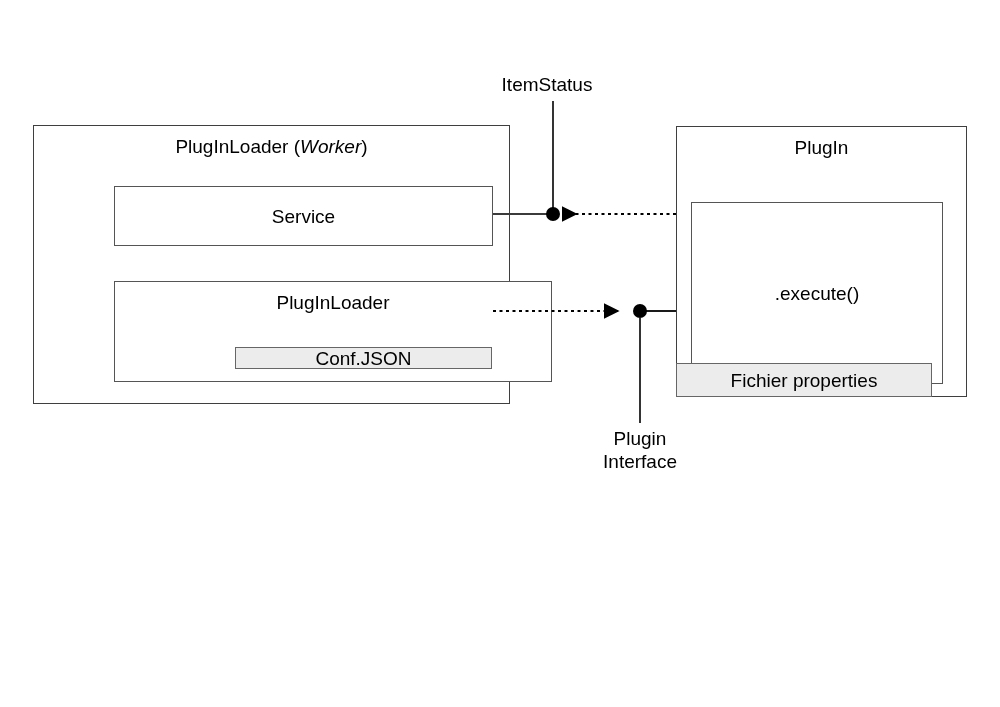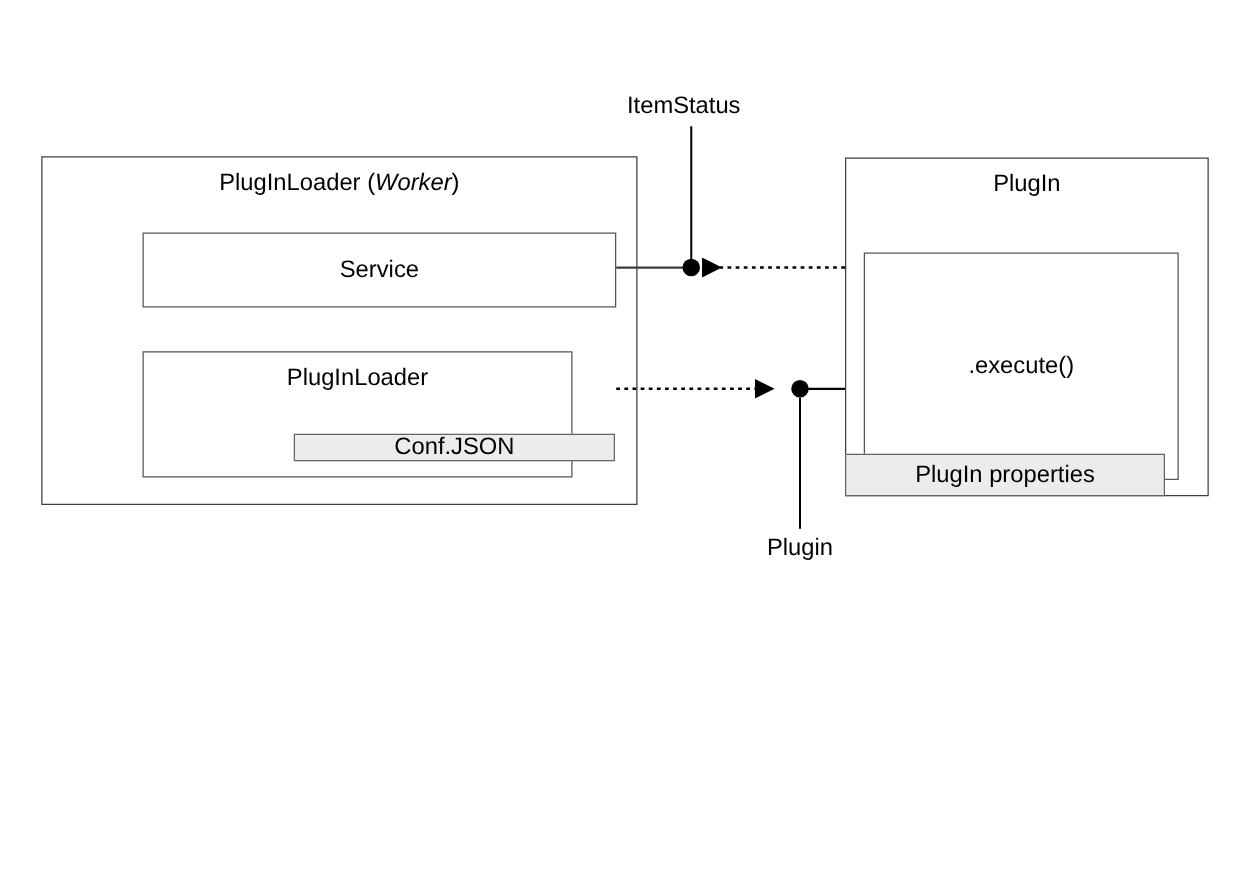--- a/index.html
+++ b/index.html
@@ -98,38 +98,38 @@
   <div class="box box-outer" style="left:33px; top:125px; width:477px; height:279px;">
     <div class="box-title">
       <span>PlugInLoader (</span><span class="ital">Worker</span><span>)</span>
     </div>
   </div>
 
   <div class="box box-inner" style="left:114px; top:186px; width:379px; height:60px;">
     <div class="box-centered-label">Service</div>
   </div>
 
-  <div class="box box-inner" style="left:114px; top:281px; width:344px; height:101px;">
+  <div class="box box-inner" style="left:114px; top:281px; width:438px; height:101px;">
     <div class="box-title">PlugInLoader</div>
   </div>
 
   <div class="box box-shaded" style="left:235px; top:347px; width:257px; height:22px;">
     <div class="box-label-mid">Conf.JSON</div>
   </div>
 
   <div class="box box-outer" style="left:676px; top:126px; width:291px; height:271px;">
     <div class="box-title">PlugIn</div>
   </div>
 
   <div class="box box-inner" style="left:691px; top:190px; width:252px; height:182px;margin-top:12px;">
     <div class="box-centered-label">.execute()</div>
   </div>
 
   <div class="box box-shaded" style="left:676px; top:363px; width:256px; height:34px;">
-    <div class="box-label-mid">PlugIn properties</div>
+    <div class="box-label-mid">Fichier properties</div>
   </div>
 
   <svg class="overlay" viewBox="0 0 1000 707" xmlns="http://www.w3.org/2000/svg">
     <defs>
       <marker id="arrow-left" viewBox="0 0 10 10" refX="1" refY="5" markerWidth="8" markerHeight="8" orient="auto-start-reverse">
         <path d="M 10 0 L 0 5 L 10 10 z" fill="#000000"></path>
       </marker>
       <marker id="arrow-right" viewBox="0 0 10 10" refX="9" refY="5" markerWidth="8" markerHeight="8" orient="auto">
         <path d="M 0 0 L 10 5 L 0 10 z" fill="#000000"></path>
       </marker>
@@ -151,15 +151,16 @@
 
     <line x1="640" y1="318" x2="640" y2="423" stroke="#000000" stroke-width="1.6"></line>
   </svg>
 
   <div class="free-label" style="left:447px; top:73px; width:200px;">
     <span>ItemStatus</span>
   </div>
 
   <div class="free-label multiline" style="left:540px; top:427px; width:200px;">
     <div>Plugin</div>
+    <div>Interface</div>
   </div>
 
 </div>
 
 </body></html>

